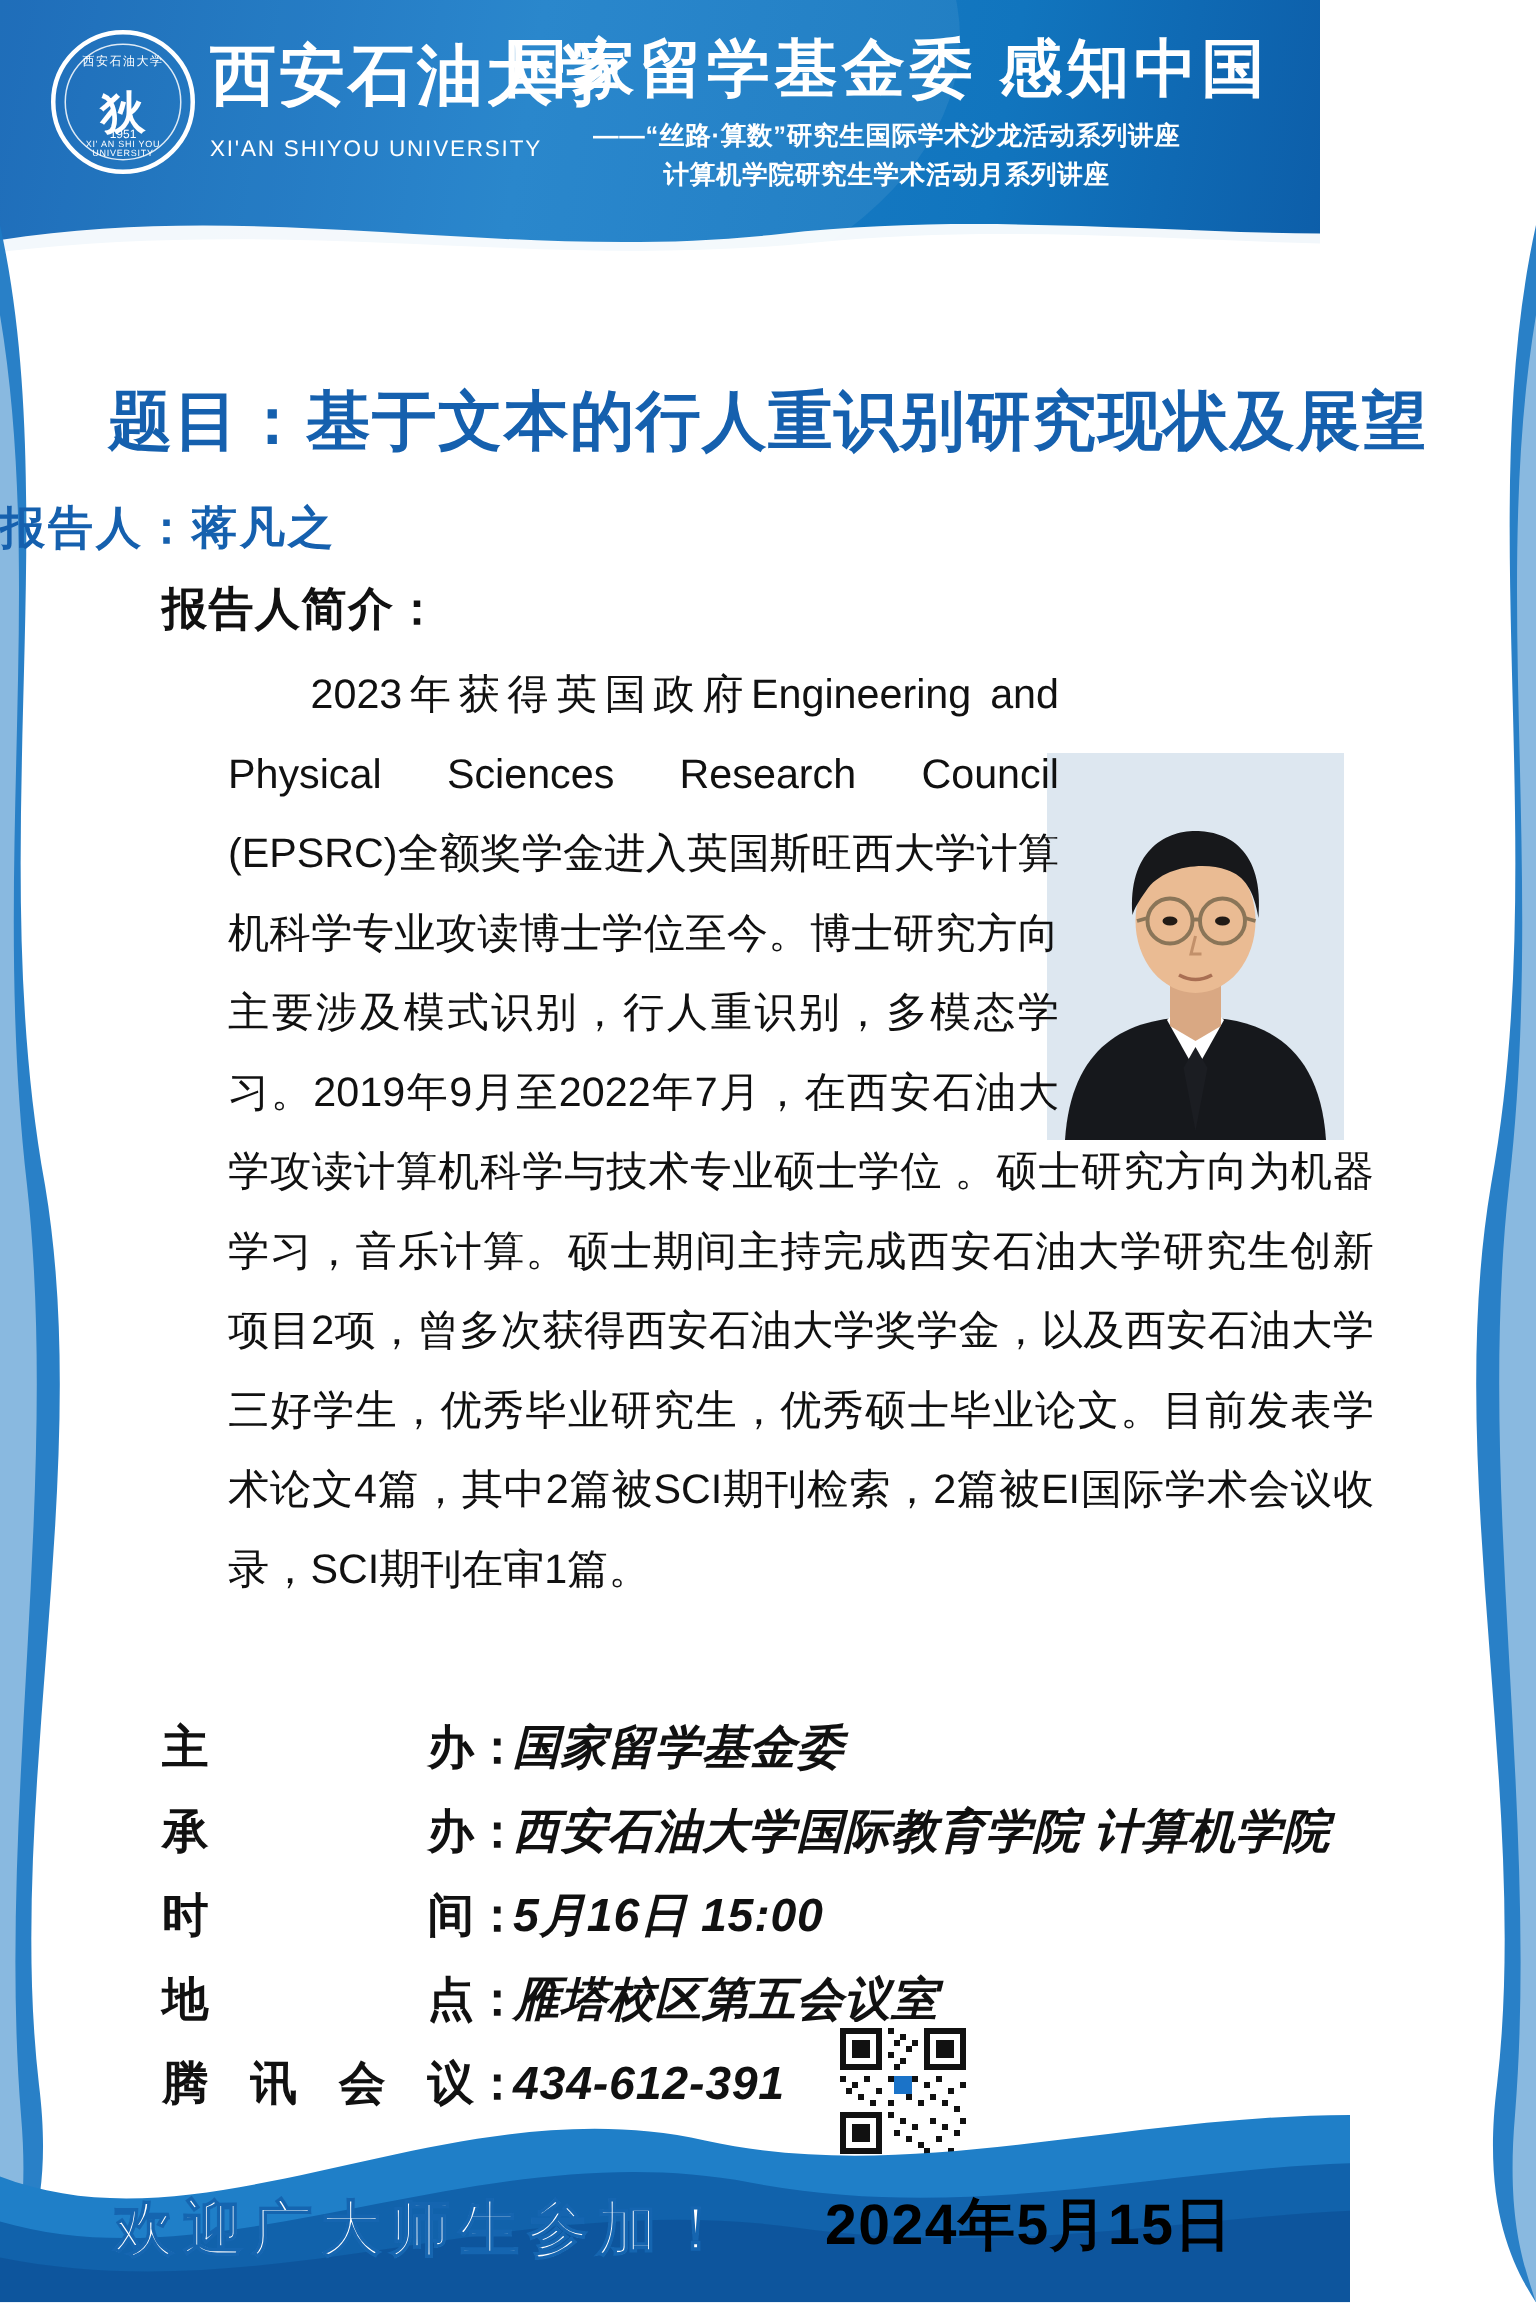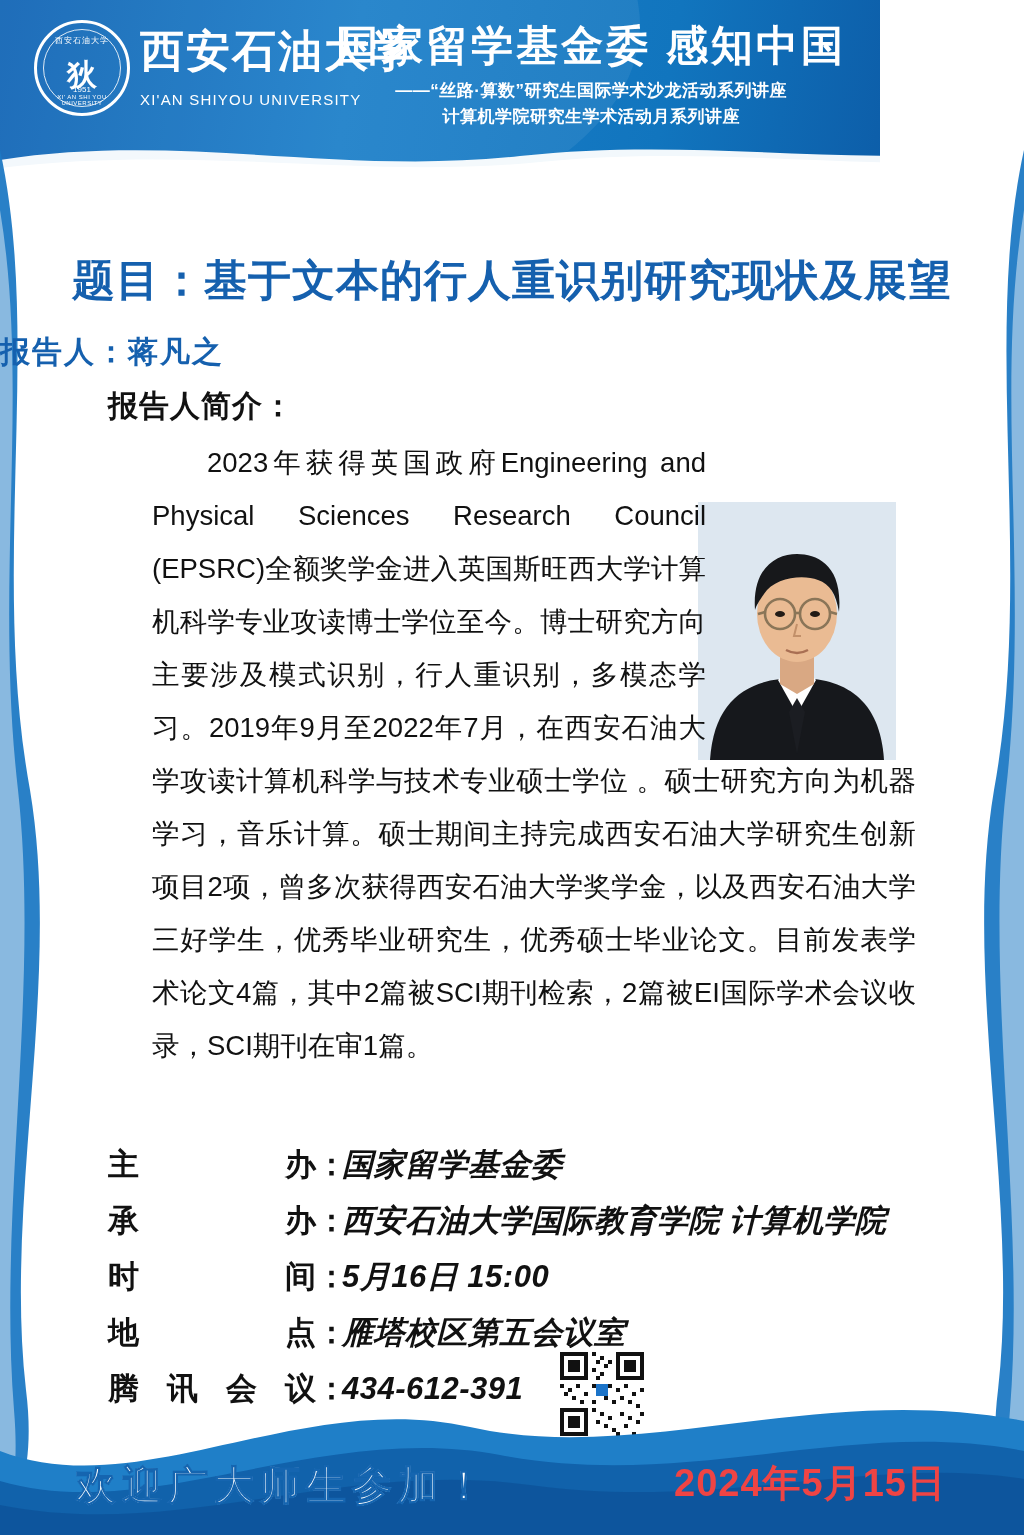--- a/index.html
+++ b/index.html
@@ -267,41 +267,41 @@
     background: #fff;
     padding: 4px;
     box-sizing: border-box;
   }
   .qr svg { display: block; }
 
   
   .footer-wave {
     position: absolute;
     left: 0; bottom: 0;
-    width: 1024px;
+    width: 900px;
     height: 180px;
     overflow: hidden;
   }
   .welcome {
     position: absolute;
     left: 76px;
     bottom: 22px;
     font-size: 40px;
     font-weight: bold;
     color: #ffffff;
     letter-spacing: 6px;
     -webkit-text-stroke: 1px #1565b0;
   }
   .date {
     position: absolute;
     right: 78px;
     bottom: 26px;
     font-size: 38px;
     font-weight: bold;
-    color: #ef4444;
+    color: #000000;
     letter-spacing: 1px;
   }
 </style>
 </head>
 <body>
 
 <div class="poster">
 
   <div class="header">
 

